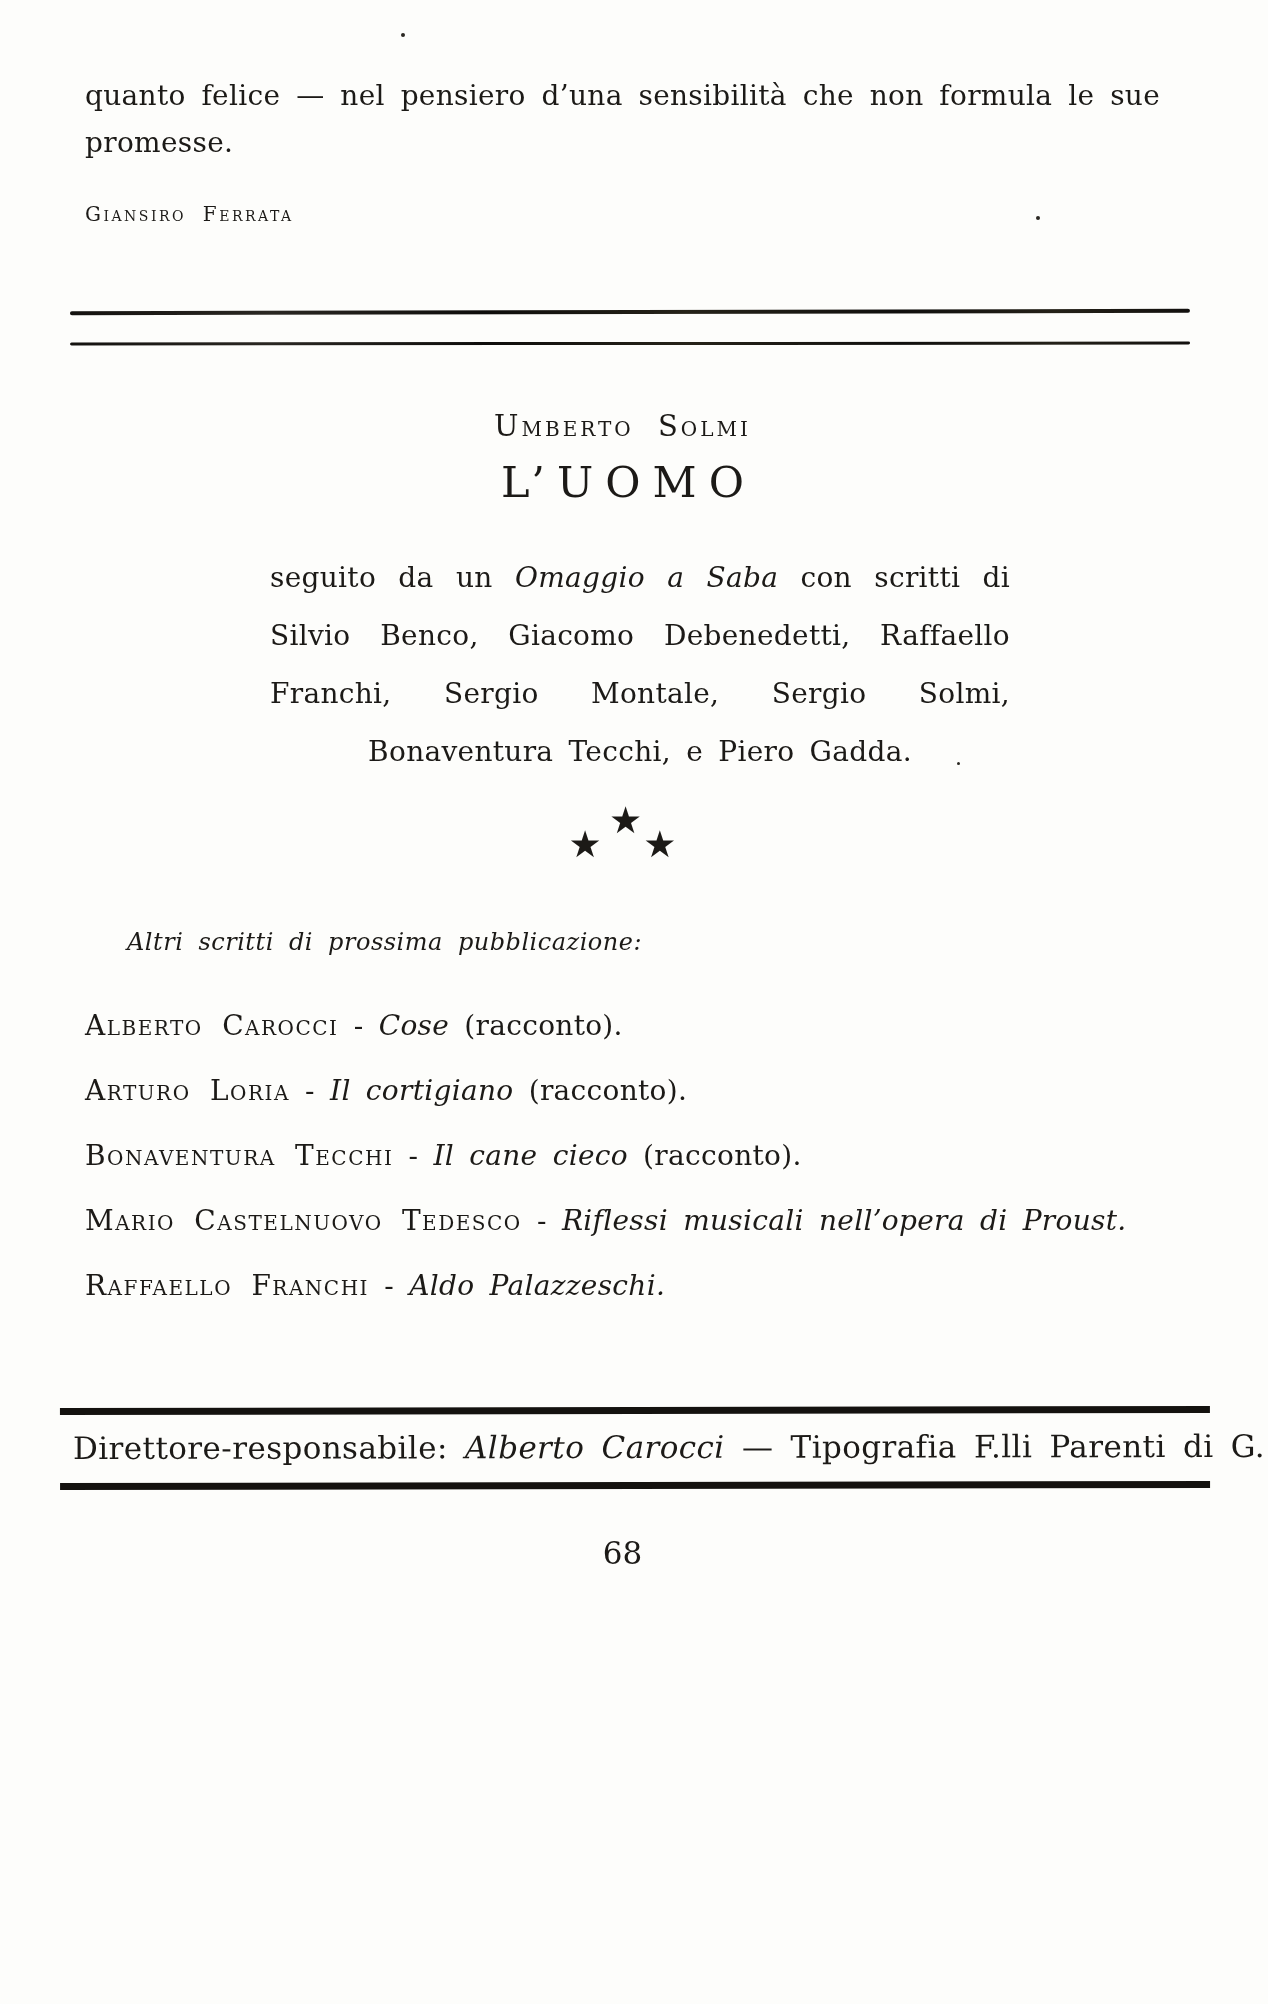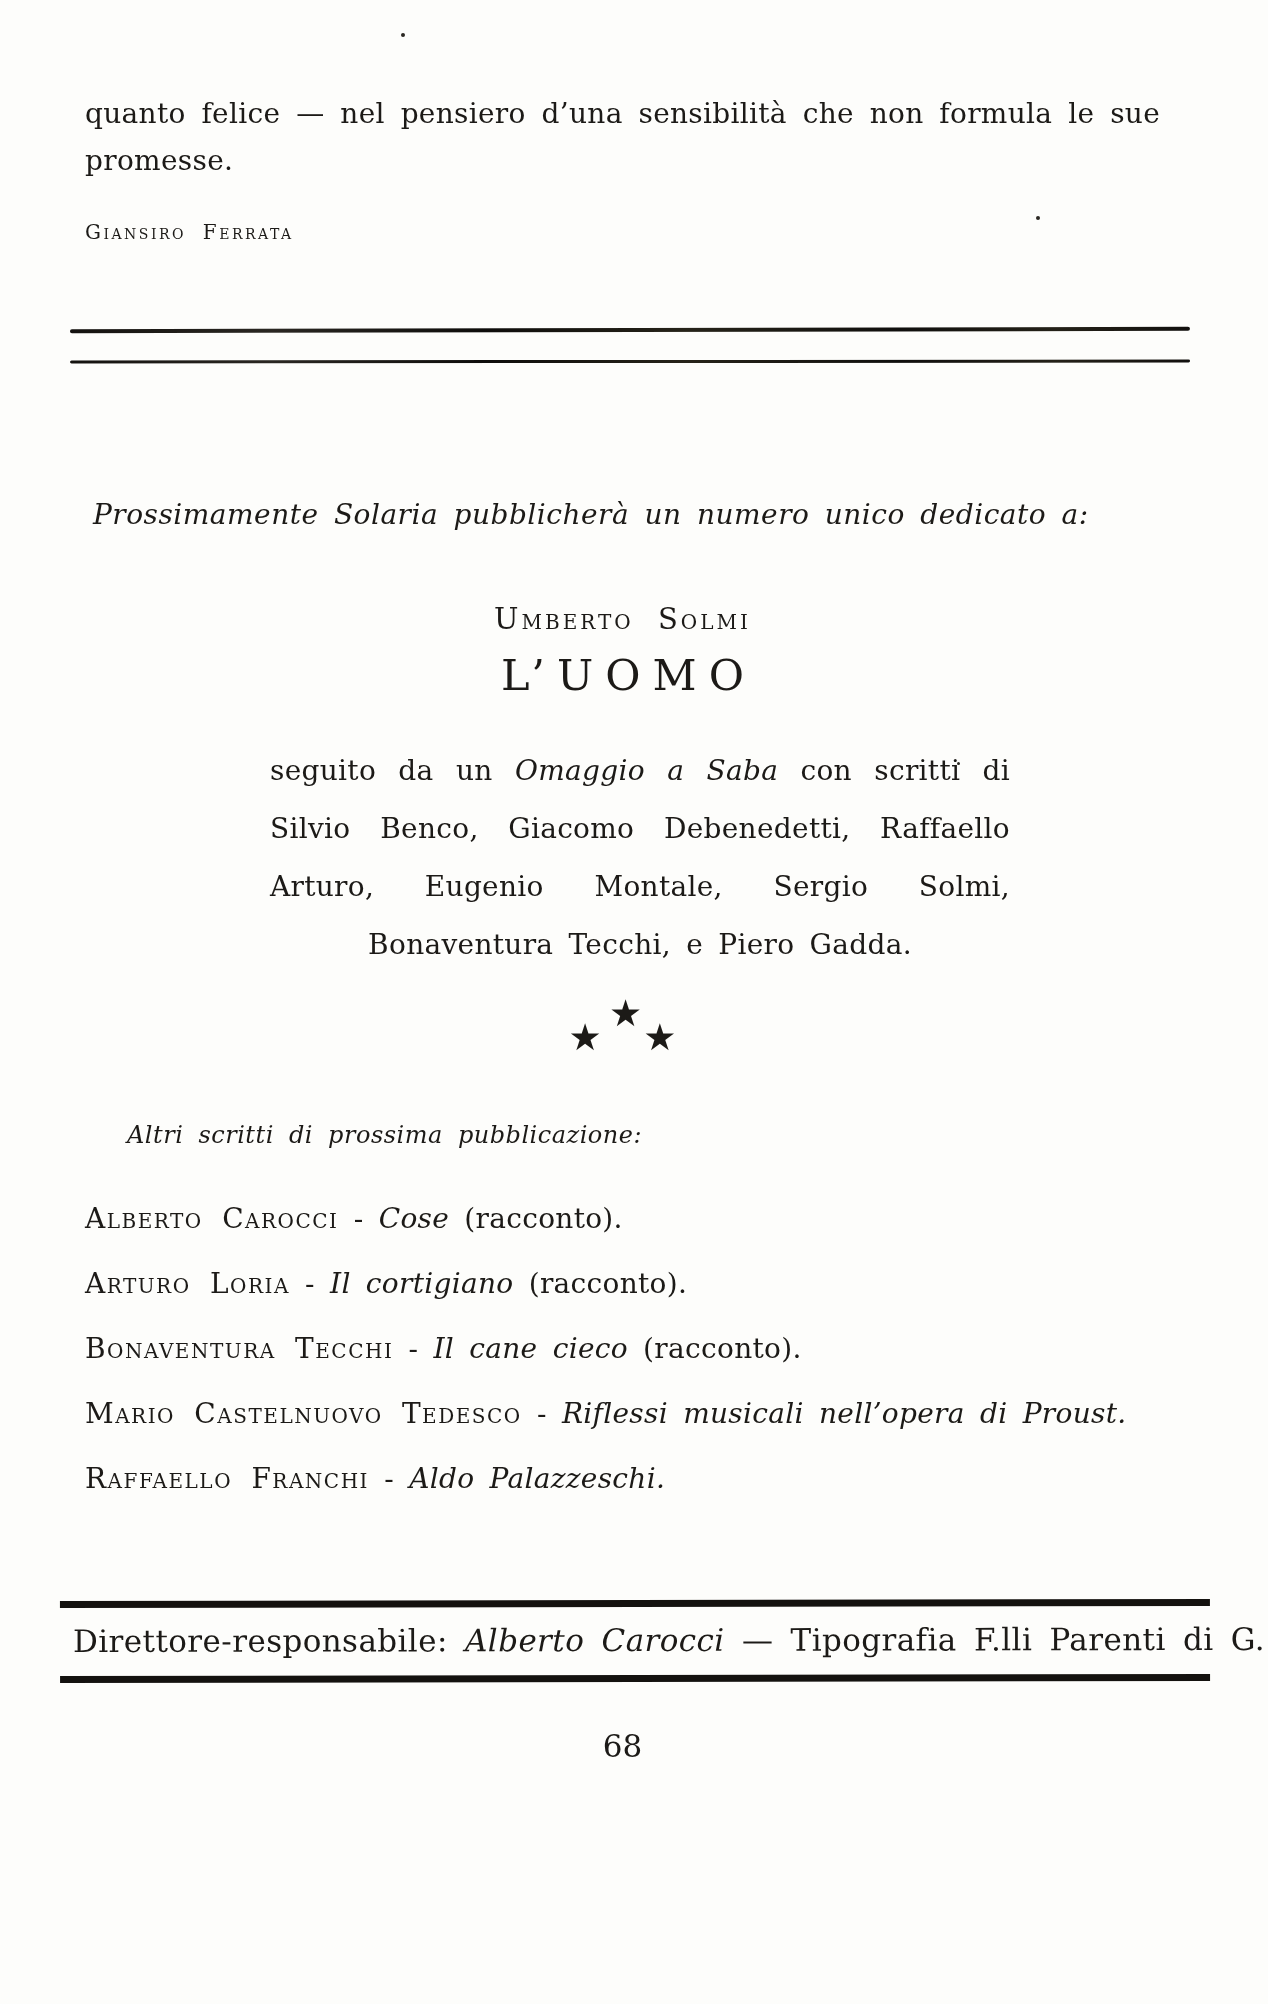--- a/index.html
+++ b/index.html
@@ -9,21 +9,21 @@
     background: #fdfdfb;
     color: #1c1a17;
     font-family: "DejaVu Serif", "Liberation Serif", serif;
     overflow: hidden;
     position: relative;
   }
   .page {
     box-sizing: border-box;
     width: 1268px;
     height: 2004px;
-    padding: 90px 108px 0 85px;
+    padding: 72px 108px 0 85px;
     position: relative;
   }
   
   .body-text {
     margin: 0;
     font-size: 28px;
     line-height: 47px;
     text-align: justify;
     word-spacing: 5px;
     letter-spacing: 0.3px;
@@ -157,28 +157,27 @@
   </p>
 
 
   <p class="signature">Giansiro Ferrata</p>
 
   <div class="rule-block">
     <div class="rule"></div>
     <div class="rule thin"></div>
   </div>
 
-  <p class="announce-intro">Prossimamente Solaria pubblicherà un numero unico dedicato a:</p>
 
   <p class="dedicatee">Umberto Solmi</p>
 
   <p class="big-title">L’UOMO</p>
 
   <p class="followup">
-    <span>seguito da un </span><i>Omaggio a Saba</i><span> con scritti di Silvio Benco, Giacomo Debenedetti, Raffaello Arturo, Eugenio Montale, Sergio Solmi, Bonaventura Tecchi, e Piero Gadda.</span>
+    <span>seguito da un </span><i>Omaggio a Saba</i><span> con scritti di Silvio Benco, Giacomo Debenedetti, Raffaello Franchi, Sergio Montale, Sergio Solmi, Bonaventura Tecchi, e Piero Gadda.</span>
   </p>
 
   <div class="ornament">
     <span class="ornament-inner">
       <span class="star star-top">★</span>
       <span class="star-row">
         <span class="star">★</span>
         <span class="star">★</span>
       </span>
     </span>

